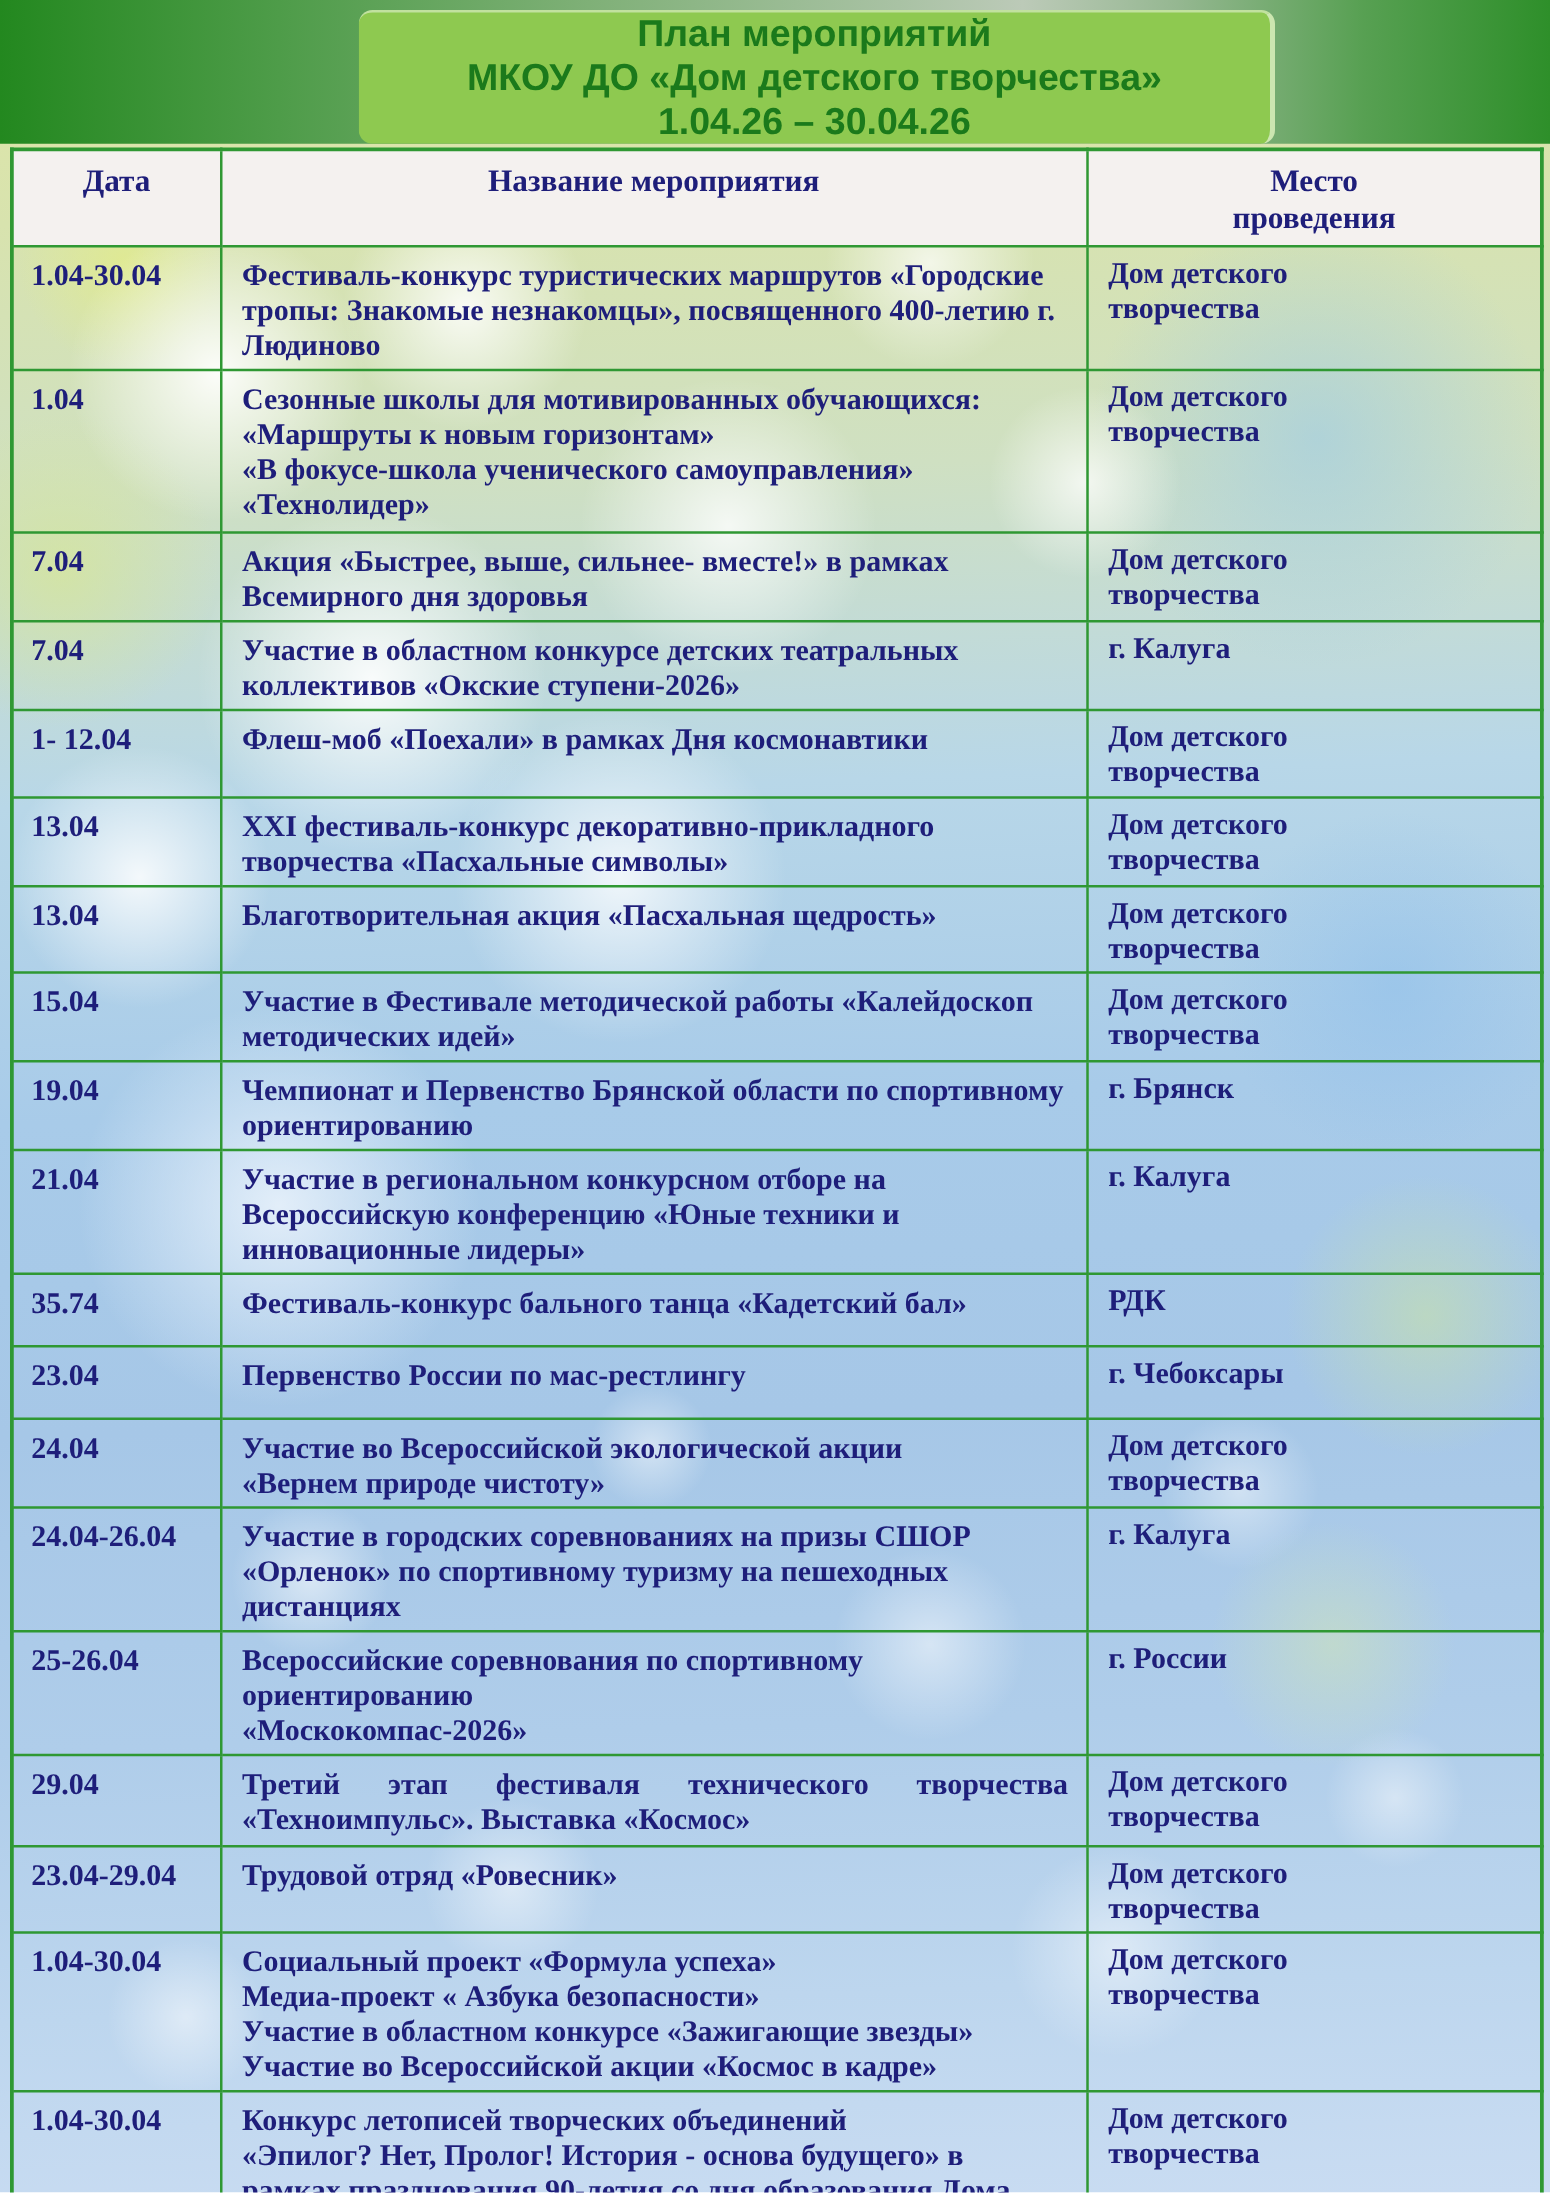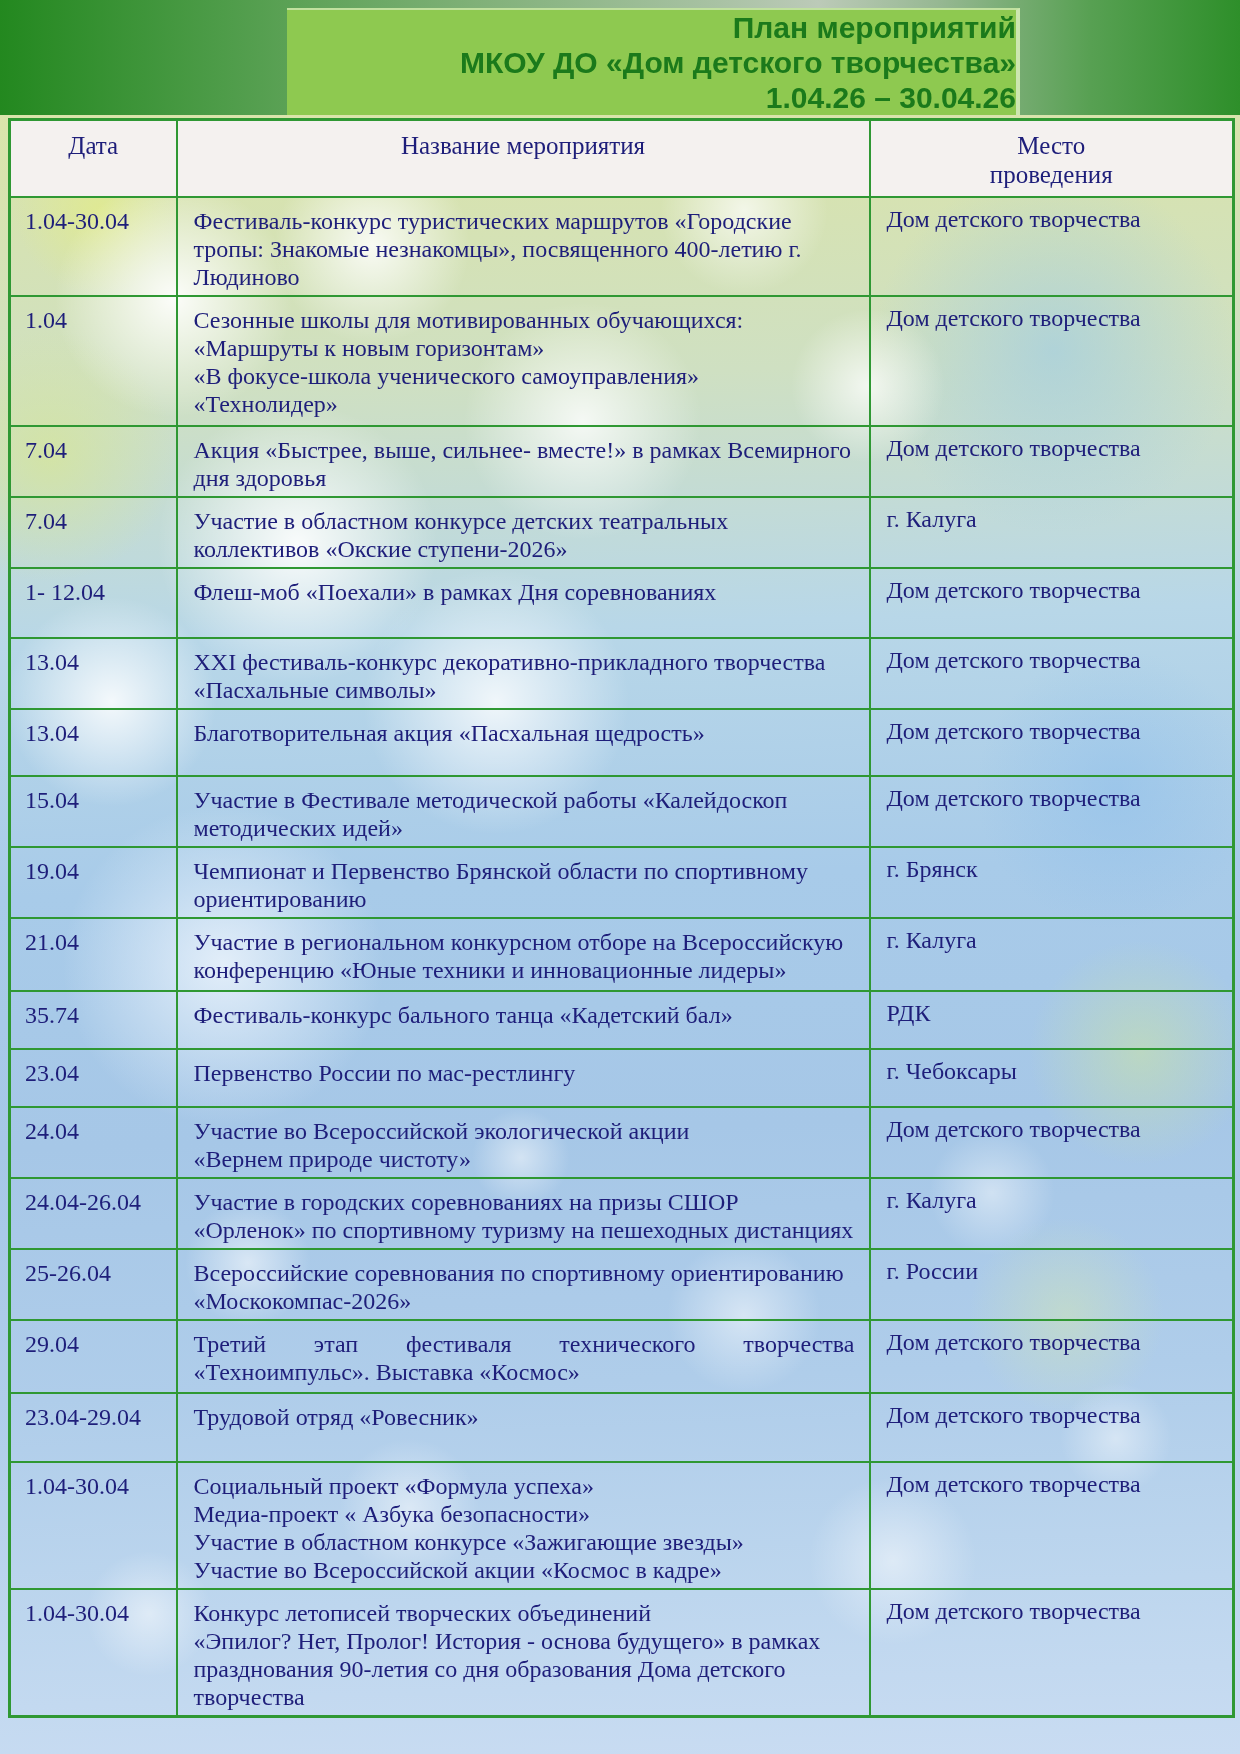--- a/index.html
+++ b/index.html
@@ -46,34 +46,35 @@
   }
   .band{
     position:absolute;left:0;top:0;width:1240px;height:115px;
     background:linear-gradient(90deg,#23881f 0%,#4e9c49 18%,#7fb077 38%,#a9c2a4 58%,#bccab8 66%,#95b791 76%,#57a052 88%,#2e8f2a 100%);
   }
   .title-box{
     position:absolute;left:287px;top:8px;width:733px;height:107px;
     background:var(--title-bg);
     border-top:2px solid rgba(255,255,255,.45);
     border-right:4px solid rgba(255,255,255,.55);
-    display:flex;flex-direction:column;justify-content:center;align-items:flex-end;
+    display:flex;flex-direction:column;justify-content:center;align-items:center;
     font-family:"Liberation Sans","DejaVu Sans",sans-serif;
     font-weight:bold;font-size:30px;line-height:35px;color:var(--title-text);
     text-align:center;
+    border-radius:11px;
   }
   table.events{
     position:absolute;left:8px;top:118px;width:1224px;
     table-layout:fixed;border-collapse:collapse;
     border:3px solid var(--border-green);
   }
   col.c-date{width:167px;} col.c-event{width:693px;} col.c-venue{width:364px;}
   .events th,.events td{
     border:2px solid var(--border-green);
-    vertical-align:top;color:var(--text-navy);font-weight:normal;
+    vertical-align:top;color:var(--text-navy);font-weight:bold;
   }
   .events th{
     height:77px;background:var(--header-row-bg);
     font-size:25px;line-height:29px;text-align:center;padding:10px 6px 4px 6px;
   }
   .events td{font-size:24px;line-height:28px;background:transparent;}
   td.date {padding:9px 6px 19px 14px;}
   td.event{padding:9px 14px 4px 16px;text-align:left;}
   td.venue{padding:7px 80px 4px 16px;text-align:left;}
   .line{display:block;}
@@ -152,21 +153,21 @@
     <td class="event">Акция «Быстрее, выше, сильнее- вместе!» в рамках Всемирного дня здоровья</td>
     <td class="venue">Дом детского творчества</td>
   </tr>
         <tr class="event-row">
     <td class="date">7.04</td>
     <td class="event">Участие в областном конкурсе детских театральных коллективов «Окские ступени-2026»</td>
     <td class="venue">г. Калуга</td>
   </tr>
         <tr class="event-row">
     <td class="date">1- 12.04</td>
-    <td class="event">Флеш-моб «Поехали» в рамках Дня соревнованиях</td>
+    <td class="event">Флеш-моб «Поехали» в рамках Дня космонавтики</td>
     <td class="venue">Дом детского творчества</td>
   </tr>
         <tr class="event-row">
     <td class="date">13.04</td>
     <td class="event">XXI фестиваль-конкурс декоративно-прикладного творчества «Пасхальные символы»</td>
     <td class="venue">Дом детского творчества</td>
   </tr>
         <tr class="event-row">
     <td class="date">13.04</td>
     <td class="event">Благотворительная акция «Пасхальная щедрость»</td>

